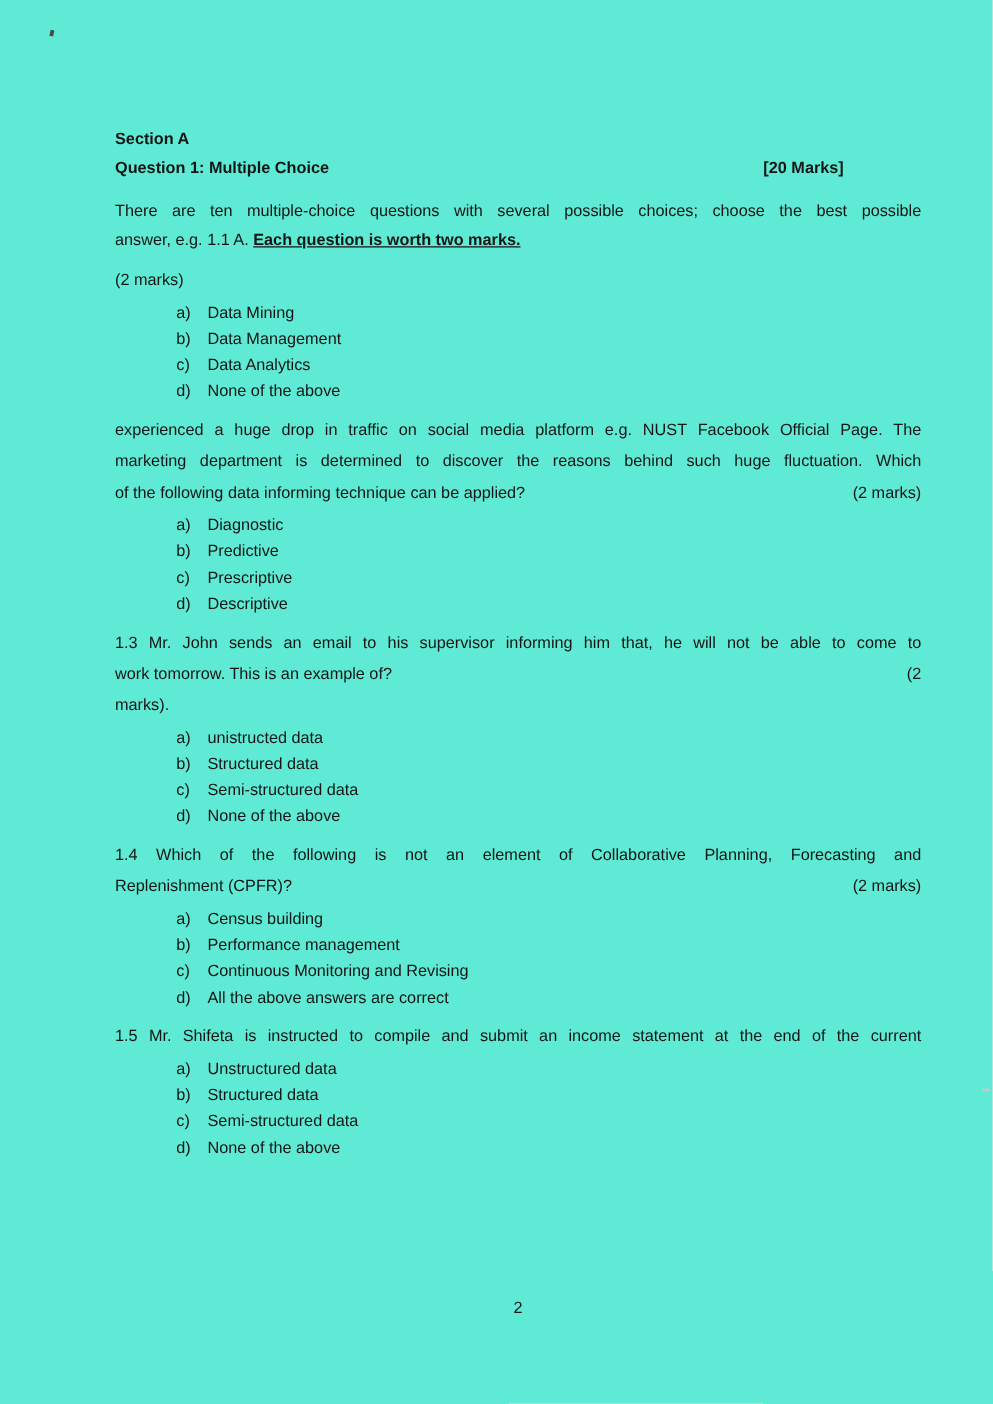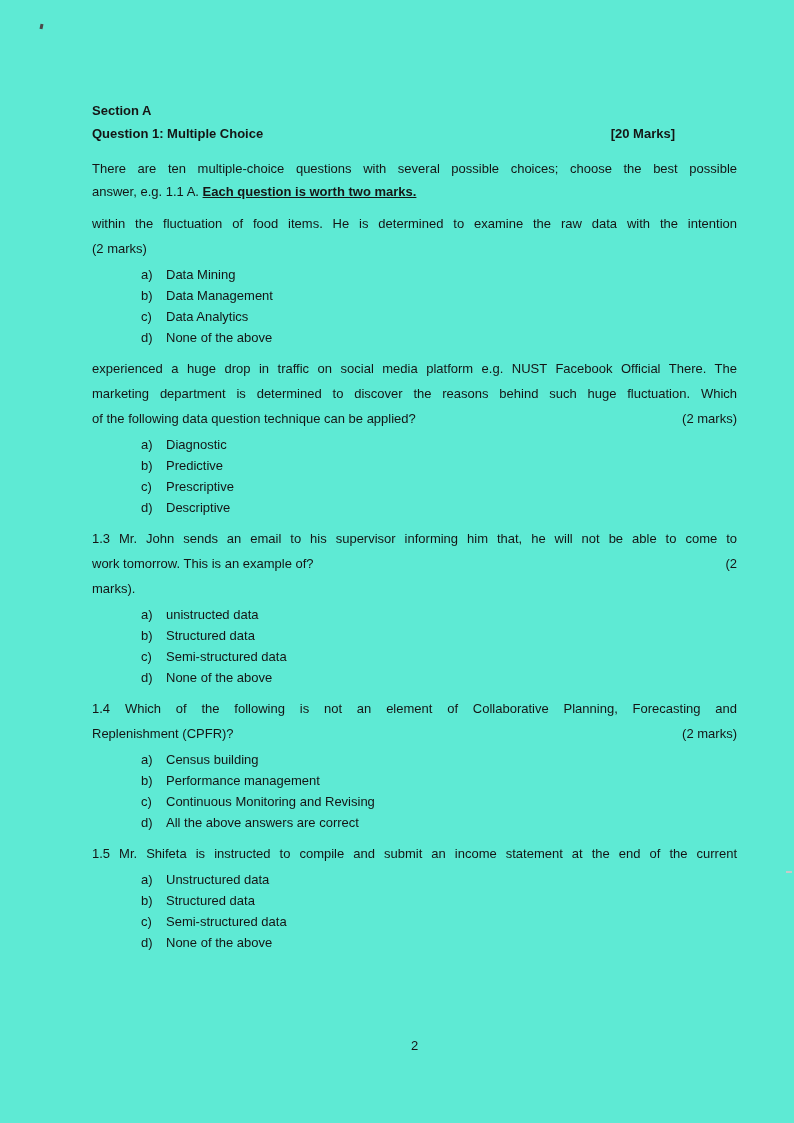--- a/index.html
+++ b/index.html
@@ -69,21 +69,20 @@
       <span>[20 Marks]</span>
     </div>
 
     <div class="intro">
       <div class="jline">There are ten multiple-choice questions with several possible choices; choose the best possible</div>
       <div class="pline"><span>answer, e.g. 1.1 A. </span><span class="emph">Each question is worth two marks.</span></div>
     </div>
 
     <div class="question">
       <div>
-        <div class="jline">within the fluctuation of food items. He is determined to examine the raw data with the intention</div>
         <div class="lastline">
           <span class="marks">(2 marks)</span>
         </div>
       </div>
       <div class="options">
         <div class="option">
             <span class="opt-letter">a)</span>
             <span>Data Mining</span>
           </div>
         <div class="option">
@@ -96,24 +95,24 @@
           </div>
         <div class="option">
             <span class="opt-letter">d)</span>
             <span>None of the above</span>
           </div>
       </div>
     </div>
 
     <div class="question">
       <div>
-        <div class="jline">experienced a huge drop in traffic on social media platform e.g. NUST Facebook Official There. The</div>
+        <div class="jline">experienced a huge drop in traffic on social media platform e.g. NUST Facebook Official Page. The</div>
         <div class="jline">marketing department is determined to discover the reasons behind such huge fluctuation. Which</div>
         <div class="lastline">
-          <span>of the following data question technique can be applied?</span>
+          <span>of the following data informing technique can be applied?</span>
           <span class="marks">(2 marks)</span>
         </div>
       </div>
       <div class="options">
         <div class="option">
             <span class="opt-letter">a)</span>
             <span>Diagnostic</span>
           </div>
         <div class="option">
             <span class="opt-letter">b)</span>

